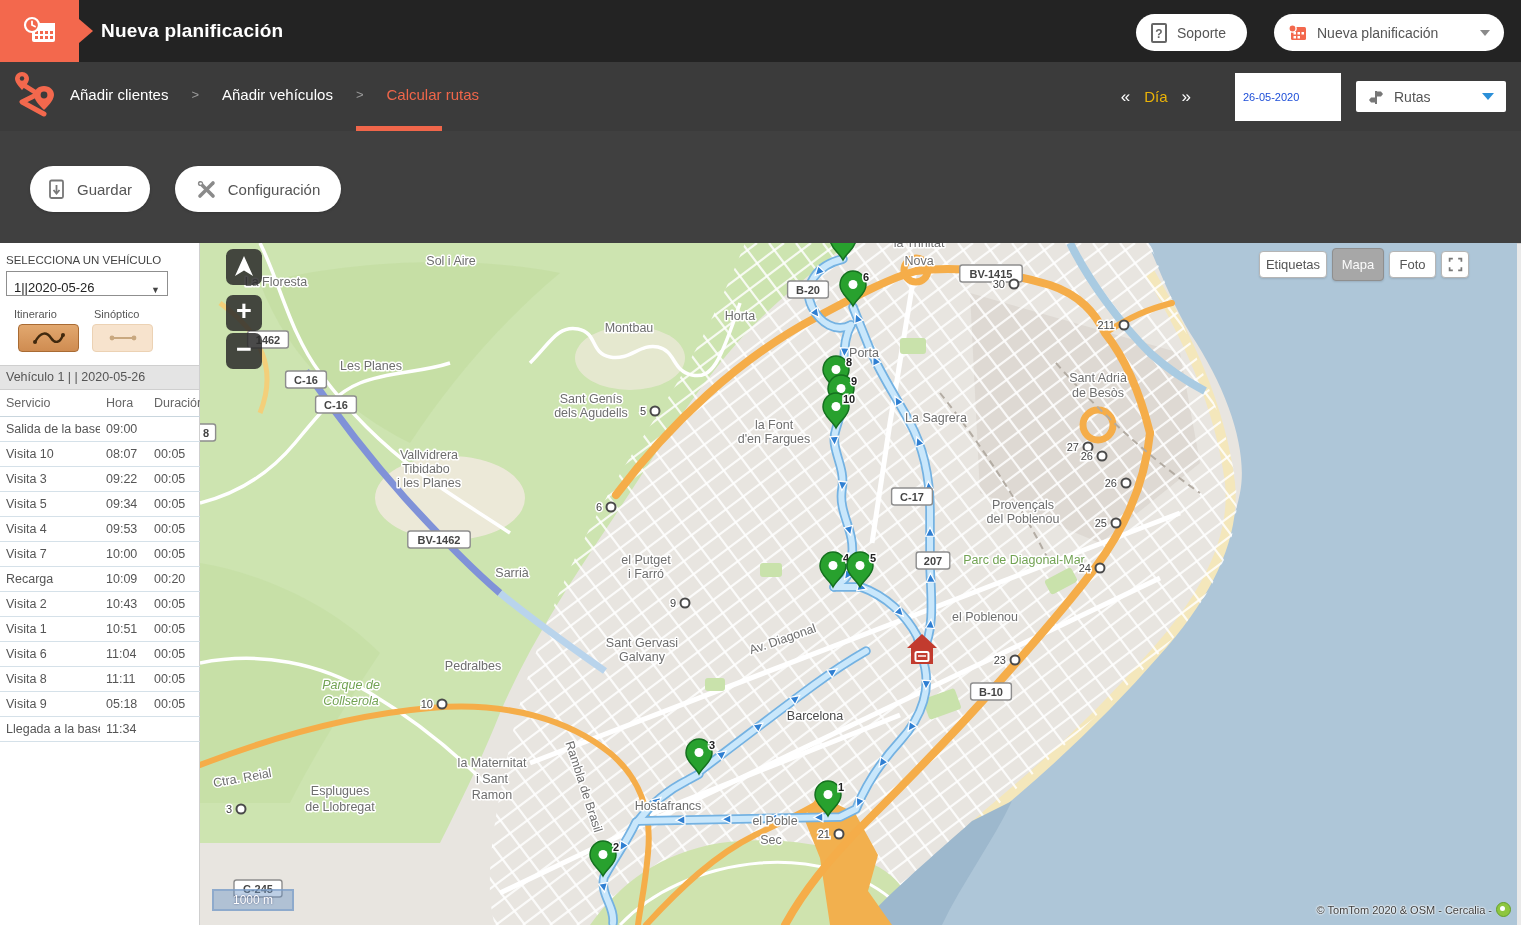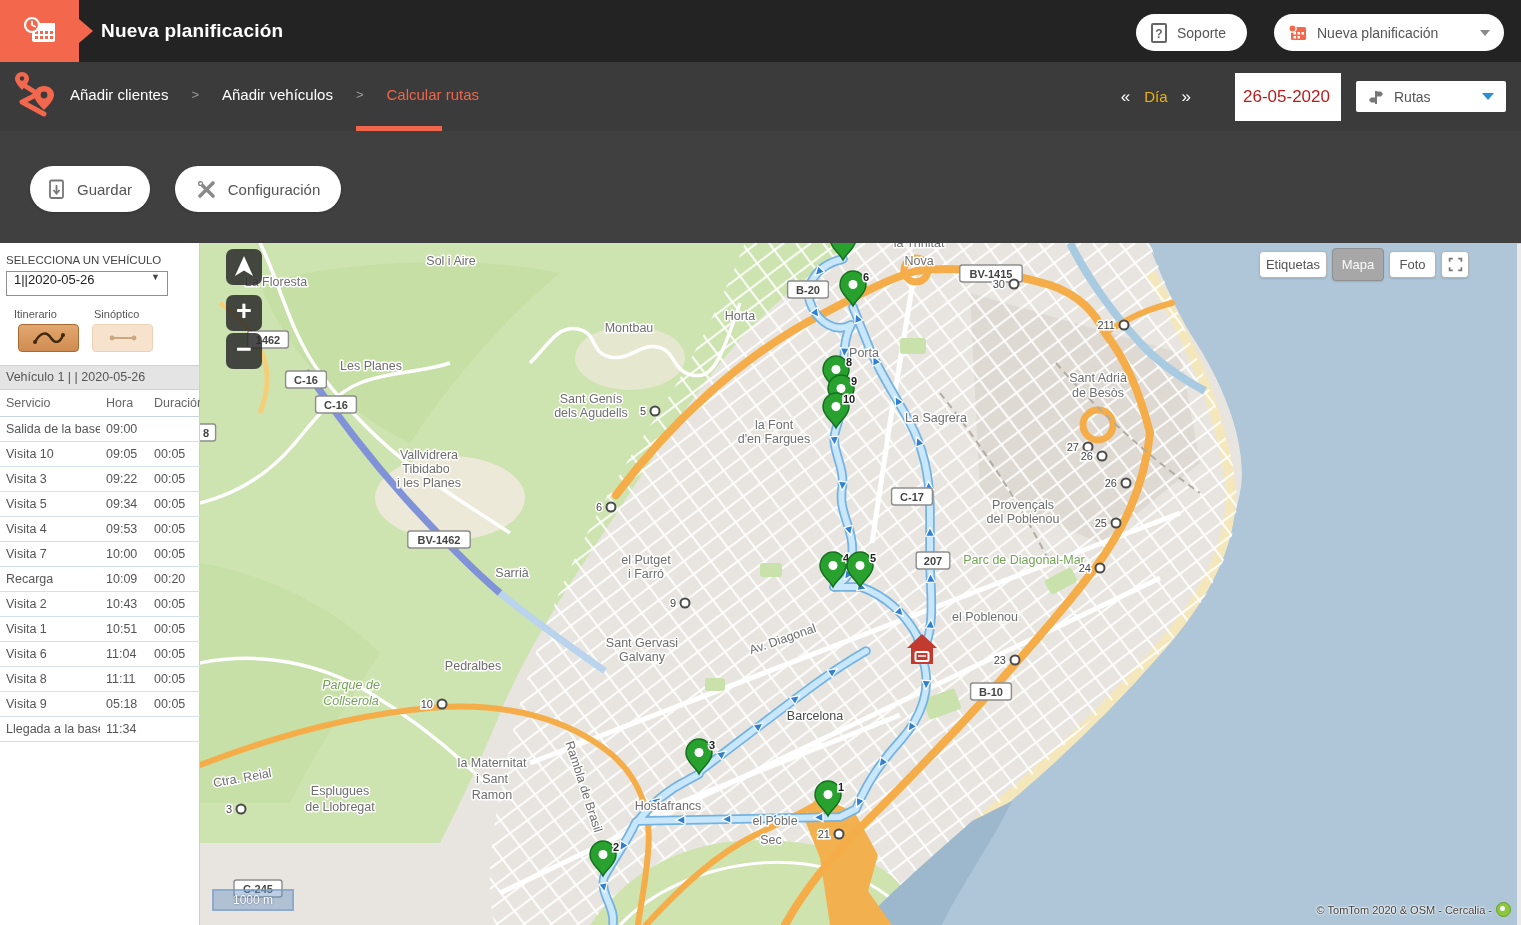--- a/index.html
+++ b/index.html
@@ -25,39 +25,39 @@
   
   .nav{position:absolute;top:62px;left:0;right:0;height:69px;background:#3b3b3b}
   .crumbs{position:absolute;left:70px;top:0;height:64px;display:flex;align-items:center;gap:23px}
   .crumb{color:#fff;font-size:15px;cursor:pointer;white-space:nowrap}
   .crumb.active{color:#f0664a}
   .sep{color:#9a9a9a;font-size:13px}
   .underline{position:absolute;left:356px;bottom:0;width:86px;height:5px;background:#f0664a}
   .nav-right{position:absolute;right:15px;top:0;height:69px;display:flex;align-items:center;gap:9px}
   .arrowbtn{color:#fff;font-size:17px;cursor:pointer;padding:0 3px}
   .daylbl{color:#eab308;font-size:15px;margin:0 2px}
-  .datebox{width:106px;height:48px;background:#fff;color:#b91c1c;font-size:17px;border:none;
+  .datebox{width:106px;height:48px;background:#fff;color:#1d4ed8;font-size:11px;border:none;
         padding:0 8px;box-sizing:border-box;margin-left:32px}
   .rutasbtn{width:150px;height:31px;background:#fff;border-radius:2px;display:flex;align-items:center;
         gap:10px;padding:0 12px;box-sizing:border-box;font-size:14px;color:#555;cursor:pointer;margin-left:6px}
   .caret-blue{width:0;height:0;border-left:6px solid transparent;border-right:6px solid transparent;
         border-top:7px solid #2b8fd8;margin-left:auto}
   
   .toolbar{position:absolute;top:131px;left:0;right:0;height:112px;background:#404040;border-bottom:1px solid #d2d2d2}
   .tbtn{position:absolute;top:35px;height:46px;background:#fff;border-radius:23px;display:flex;
         align-items:center;justify-content:center;gap:11px;font-size:15px;color:#555;cursor:pointer;
         box-shadow:0 1px 3px rgba(0,0,0,.18)}
   #btn-guardar{left:30px;width:120px}
   #btn-config{left:175px;width:166px}
   #btn-traspasar{left:368px;width:234px;background:#3fa3da;color:#fff;box-shadow:0 1px 3px rgba(0,0,0,.25)}
   
   .sidebar{position:absolute;left:0;top:243px;width:200px;bottom:0;background:#fff;border-right:1px solid #cfcfcf;box-sizing:border-box}
   .sb-label{margin:11px 0 5px 6px;font-size:11.5px;color:#444}
   .sb-select{margin-left:6px;width:162px;height:25px;border:1px solid #8f8f8f;background:#fff;
-        display:flex;align-items:flex-start;justify-content:space-between;padding:0 7px;box-sizing:border-box;
+        display:flex;align-items:flex-end;justify-content:space-between;padding:0 7px;box-sizing:border-box;
         font-size:13px;color:#222;cursor:pointer}
   .sb-select .c{font-size:9px;color:#444}
   .tog-labels{display:flex;margin:12px 0 4px 14px;gap:14px}
   .tog-labels span{width:66px;text-align:left;font-size:11px;color:#555}
   .tog-row{display:flex;margin-left:18px;gap:13px}
   .tog{width:59px;height:26px;border-radius:4px;display:flex;align-items:center;justify-content:center;cursor:pointer}
   .tog.on{background:linear-gradient(#e2a86f,#cf8c51);border:1px solid #a96b33}
   .tog.off{background:#f7e3cd;border:1px solid #ecd2b4}
   .veh-title{margin-top:13px;height:23px;line-height:23px;background:#e4e4e4;border-top:1px solid #cfcfcf;
         border-bottom:1px solid #cfcfcf;font-size:12.5px;color:#555;padding-left:6px}
@@ -232,21 +232,21 @@
       </tr>
     </thead>
     <tbody id="itin-body">
         <tr>
           <td>Salida de la base</td>
           <td>09:00</td>
           <td></td>
         </tr>
         <tr>
           <td>Visita 10</td>
-          <td>09:05</td>
+          <td>08:07</td>
           <td>00:05</td>
         </tr>
         <tr>
           <td>Visita 3</td>
           <td>09:22</td>
           <td>00:05</td>
         </tr>
         <tr>
           <td>Visita 5</td>
           <td>09:34</td>

